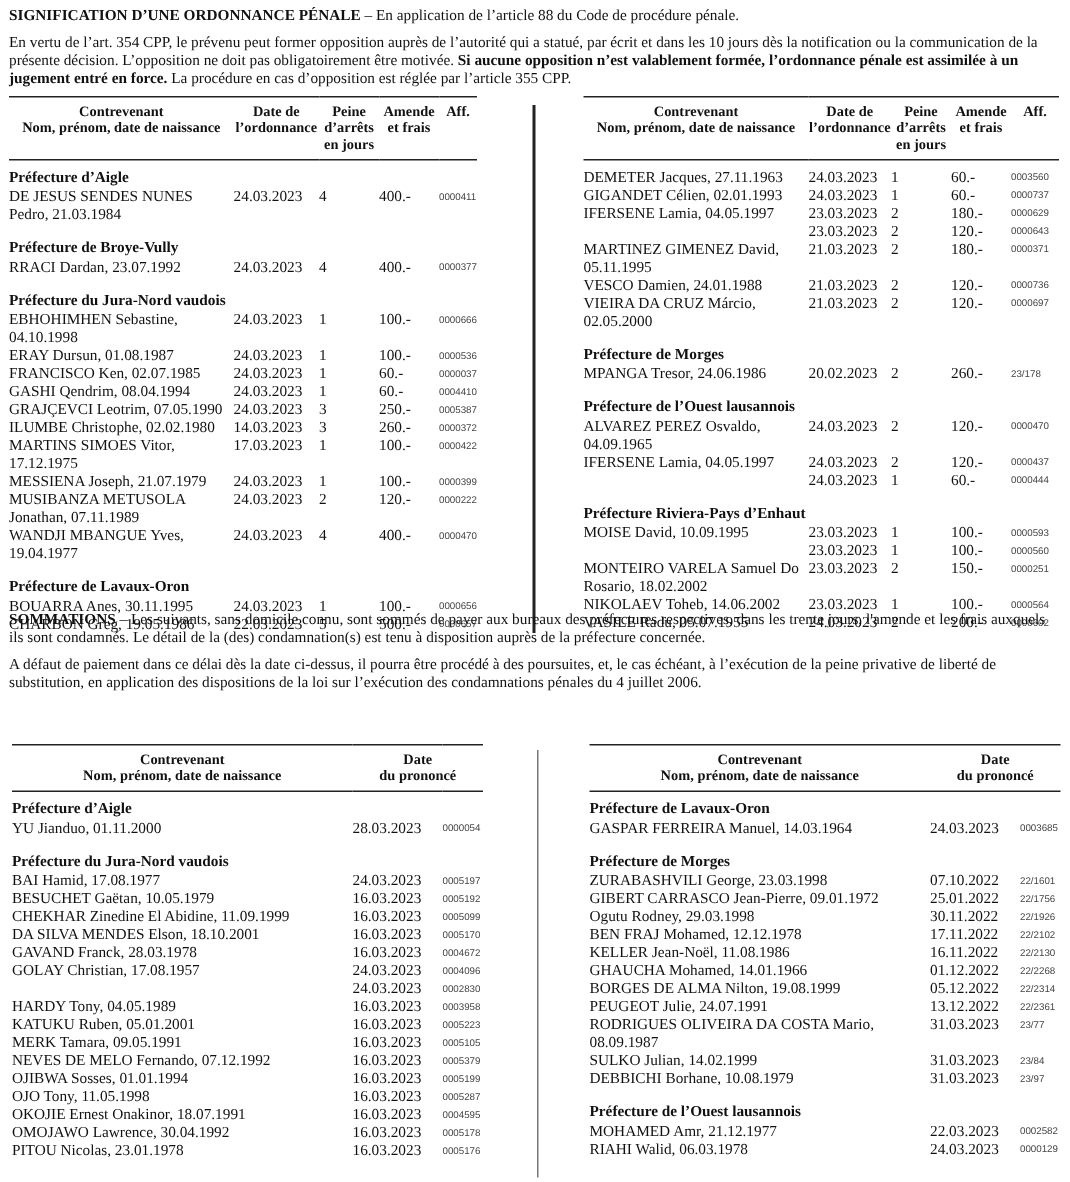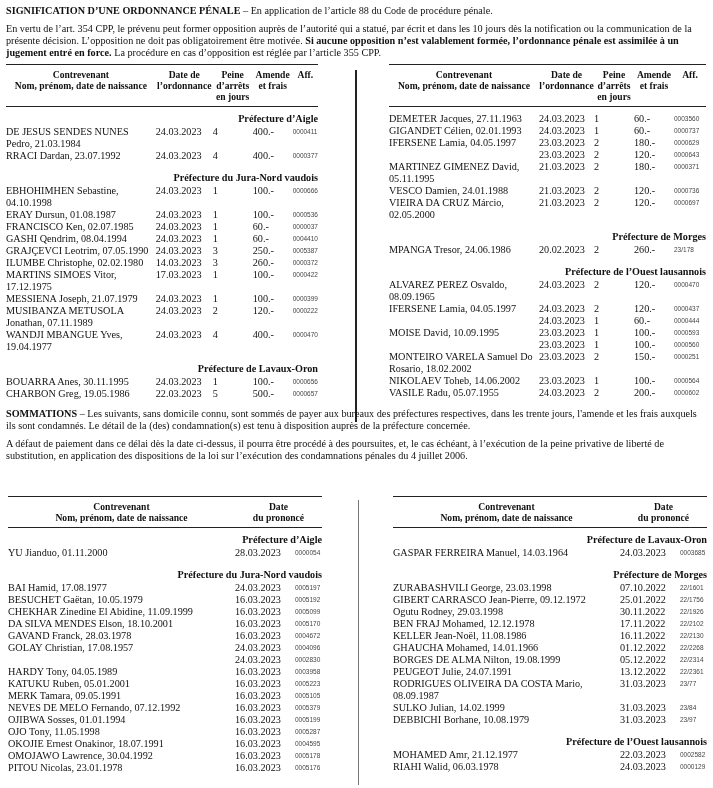--- a/index.html
+++ b/index.html
@@ -6,21 +6,21 @@
   body { width:713px; height:788px; overflow:hidden; font-family:"Liberation Serif", "DejaVu Serif", serif; color:#111; font-size:10.2px; line-height:12px; }
   .page { position:relative; width:713px; height:696px; }
   .intro { position:absolute; left:6px; top:5px; width:700px; }
   .intro p { margin:0 0 6px 0; }
   .b { font-weight:bold; }
   .col { position:absolute; }
   table { border-collapse:collapse; width:100%; }
   th { text-align:center; font-weight:bold; vertical-align:top; padding:4px 0 4px 0; font-size:9.6px; line-height:11px; }
   thead tr { border-top:1.5px solid #222; border-bottom:1.5px solid #222; }
   td { vertical-align:top; padding:0; }
-  .pref td { font-weight:bold; padding-top:10px; padding-bottom:1px;text-align:right; }
+  .pref td { font-weight:bold; padding-top:10px; padding-bottom:1px; }
   .pref.first td { padding-top:6px; }
   .aff { font-family:"Liberation Sans", "DejaVu Sans", sans-serif; font-size:6.5px; color:#444; }
   .vline { position:absolute; border-left:2px solid #222; }
   .vline.thin { border-left:1.5px solid #777; }
   .sub { display:block; }
 </style>
 </head>
 <body>
 
 <div class="page">
@@ -75,20 +75,23 @@
             <td>
               <span class="sub">4</span>
             </td>
             <td>
               <span class="sub">400.-</span>
             </td>
             <td class="aff">
               <span class="sub">0000411</span>
             </td>
           </tr>
+          <tr class="pref">
+            <td colspan="5">Préfecture de Broye-Vully</td>
+          </tr>
           <tr>
             <td>RRACI Dardan, 23.07.1992</td>
             <td>
               <span class="sub">24.03.2023</span>
             </td>
             <td>
               <span class="sub">4</span>
             </td>
             <td>
               <span class="sub">400.-</span>
@@ -434,21 +437,21 @@
               <span class="sub">260.-</span>
             </td>
             <td class="aff">
               <span class="sub">23/178</span>
             </td>
           </tr>
           <tr class="pref">
             <td colspan="5">Préfecture de l’Ouest lausannois</td>
           </tr>
           <tr>
-            <td>ALVAREZ PEREZ Osvaldo, 08.09.1965</td>
+            <td>ALVAREZ PEREZ Osvaldo, 04.09.1965</td>
             <td>
               <span class="sub">24.03.2023</span>
             </td>
             <td>
               <span class="sub">2</span>
             </td>
             <td>
               <span class="sub">120.-</span>
             </td>
             <td class="aff">
@@ -466,20 +469,23 @@
               <span class="sub">1</span>
             </td>
             <td>
               <span class="sub">120.-</span>
               <span class="sub">60.-</span>
             </td>
             <td class="aff">
               <span class="sub">0000437</span>
               <span class="sub">0000444</span>
             </td>
+          </tr>
+          <tr class="pref">
+            <td colspan="5">Préfecture Riviera-Pays d’Enhaut</td>
           </tr>
           <tr>
             <td>MOISE David, 10.09.1995</td>
             <td>
               <span class="sub">23.03.2023</span>
               <span class="sub">23.03.2023</span>
             </td>
             <td>
               <span class="sub">1</span>
               <span class="sub">1</span>
@@ -761,21 +767,21 @@
           <tr>
             <td>ZURABASHVILI George, 23.03.1998</td>
             <td>
               <span class="sub">07.10.2022</span>
             </td>
             <td class="aff">
               <span class="sub">22/1601</span>
             </td>
           </tr>
           <tr>
-            <td>GIBERT CARRASCO Jean-Pierre, 09.12.1972</td>
+            <td>GIBERT CARRASCO Jean-Pierre, 09.01.1972</td>
             <td>
               <span class="sub">25.01.2022</span>
             </td>
             <td class="aff">
               <span class="sub">22/1756</span>
             </td>
           </tr>
           <tr>
             <td>Ogutu Rodney, 29.03.1998</td>
             <td>

